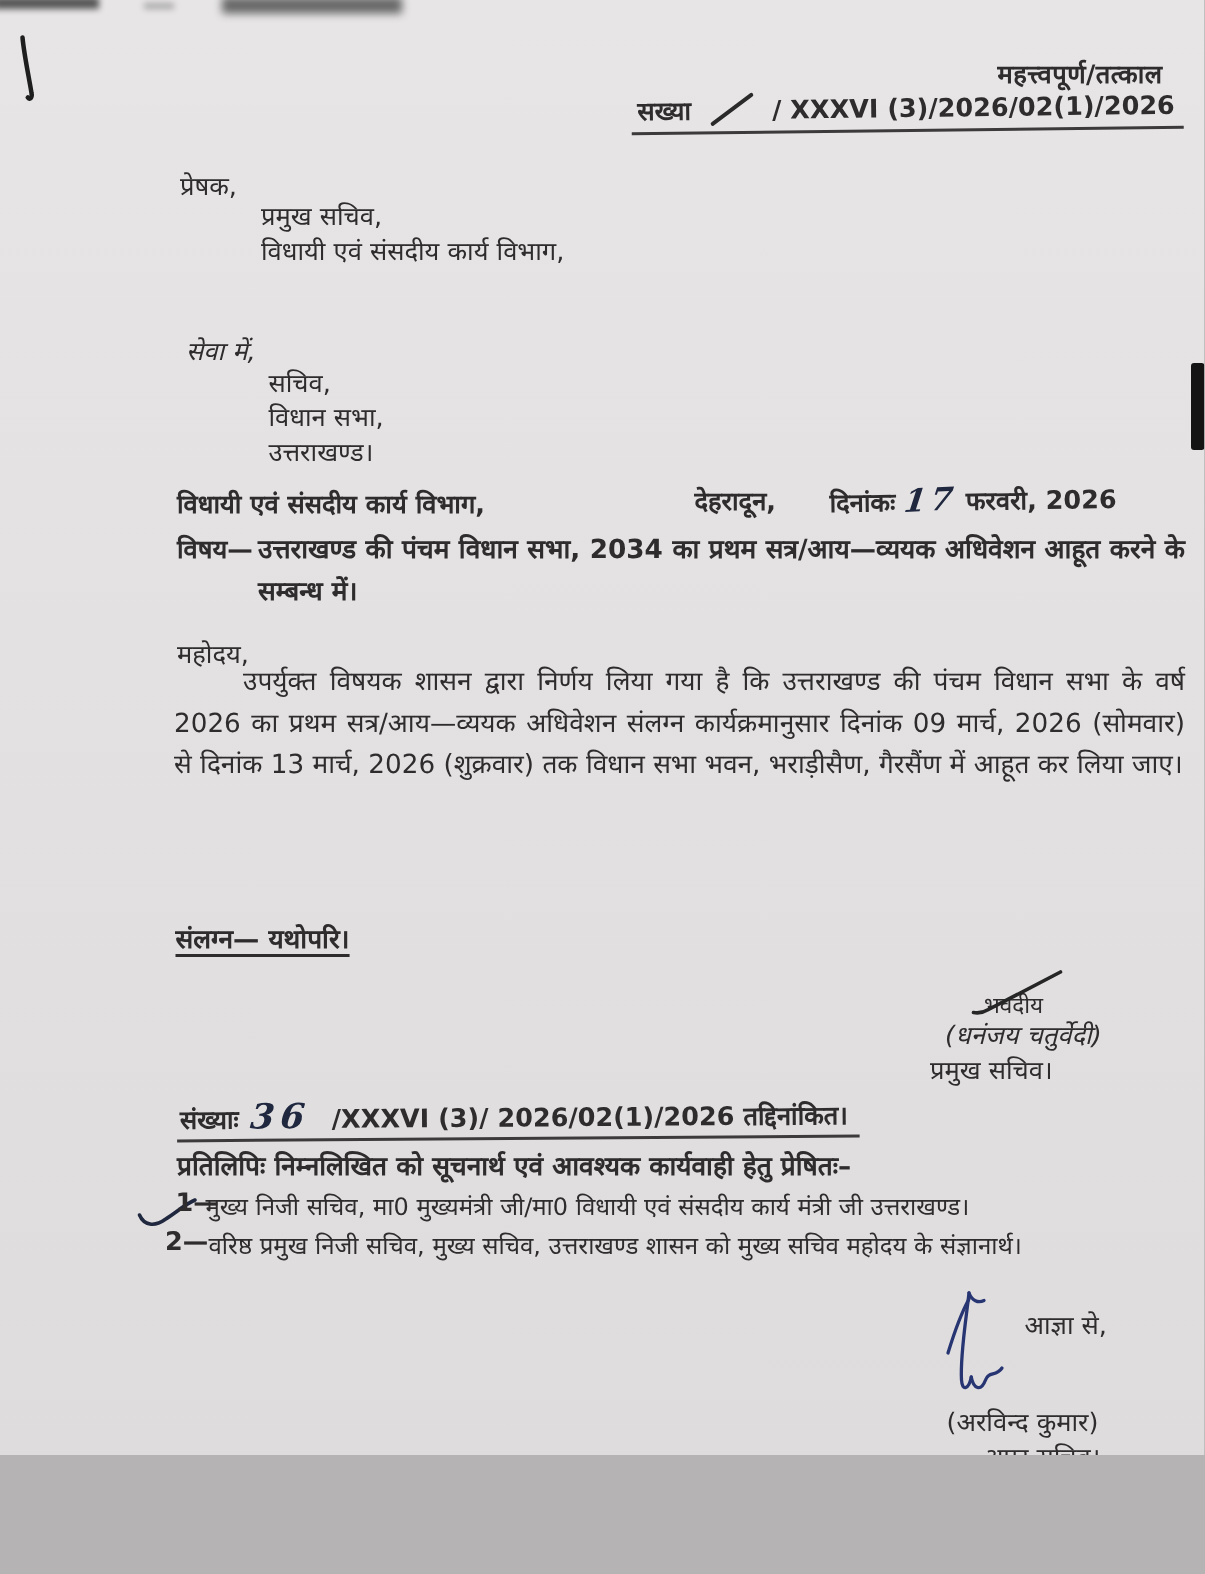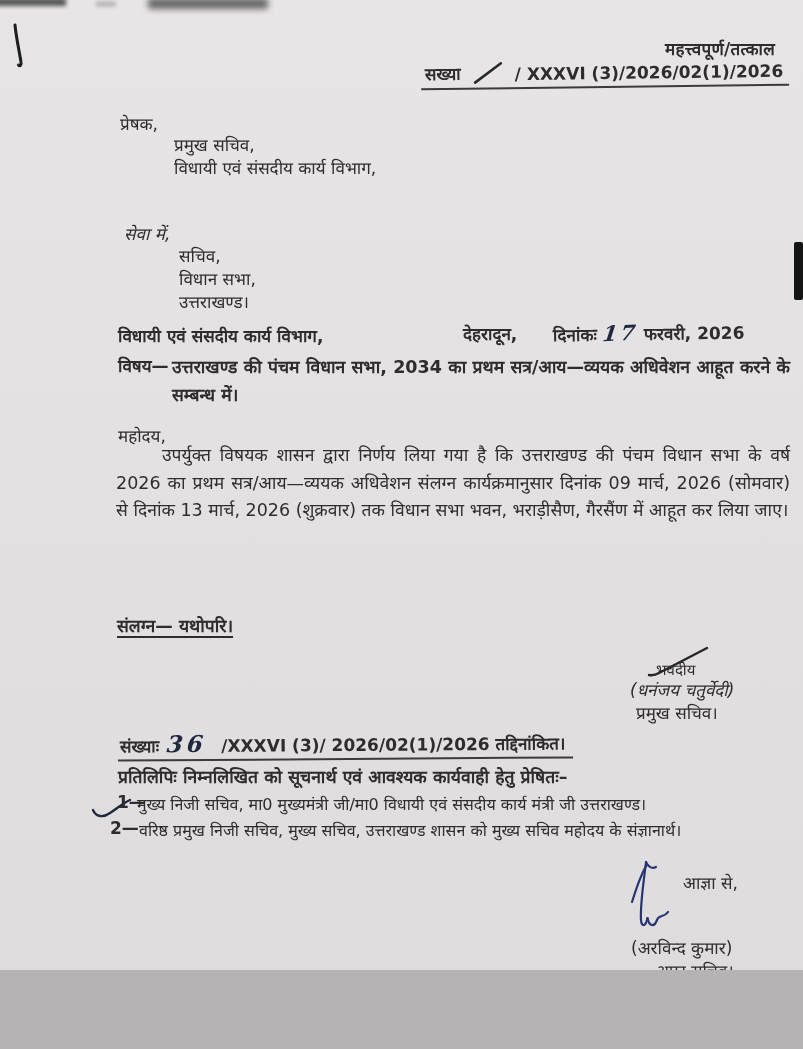--- a/index.html
+++ b/index.html
@@ -123,21 +123,21 @@
 
   <div class="abs line" style="left:118px;top:424px;">महोदय,</div>
   <div class="abs para p1" style="left:116px;top:442px;width:674px;">उपर्युक्त विषयक शासन द्वारा निर्णय लिया गया है कि उत्तराखण्ड की पंचम विधान सभा के वर्ष 2026 का प्रथम सत्र/आय—व्ययक अधिवेशन संलग्न कार्यक्रमानुसार दिनांक 09 मार्च, 2026 (सोमवार) से दिनांक 13 मार्च, 2026 (शुक्रवार) तक विधान सभा भवन, भराड़ीसैण, गैरसैंण में आहूत कर लिया जाए।</div>
   <div class="abs line enclosure" style="left:117px;top:613px;">संलग्न— यथोपरि।</div>
 
   <div class="abs line" style="left:656px;top:623px;font-size:15px;margin-top:36px;">भवदीय</div>
   <svg class="abs" style="left:646px;top:644px;" width="66" height="34" viewBox="0 0 66 34">
     <path d="M3,31 Q8,32 13,29 L61,4" fill="none" stroke="#262626" stroke-width="2.4" stroke-linecap="round"></path>
   </svg>
   <div class="abs line" style="left:630px;top:678px;font-style:italic;">(धनंजय चतुर्वेदी)</div>
-  <div class="abs line" style="left:636px;top:701px;">प्रमुख सचिव।</div>
+  <div class="abs line" style="left:620px;top:701px;">प्रमुख सचिव।</div>
 
   <div class="abs serialline" style="left:118px;top:733px;">
     <span>संख्याः</span>
     <span class="hand hand-serial">36</span>
     <span style="margin-left:6px;">/XXXVI (3)/ 2026/02(1)/2026 तद्दिनांकित।</span>
   </div>
   <div class="abs line copyline" style="left:118px;top:764px;">प्रतिलिपिः निम्नलिखित को सूचनार्थ एवं आवश्यक कार्यवाही हेतु प्रेषितः–</div>
 
   <svg class="abs" style="left:90px;top:795px;" width="44" height="26" viewBox="0 0 44 26">
     <path d="M3,15 C6,22 13,23 20,18 C28,13 33,8 40,5" fill="none" stroke="#20283f" stroke-width="2.4" stroke-linecap="round"></path>

